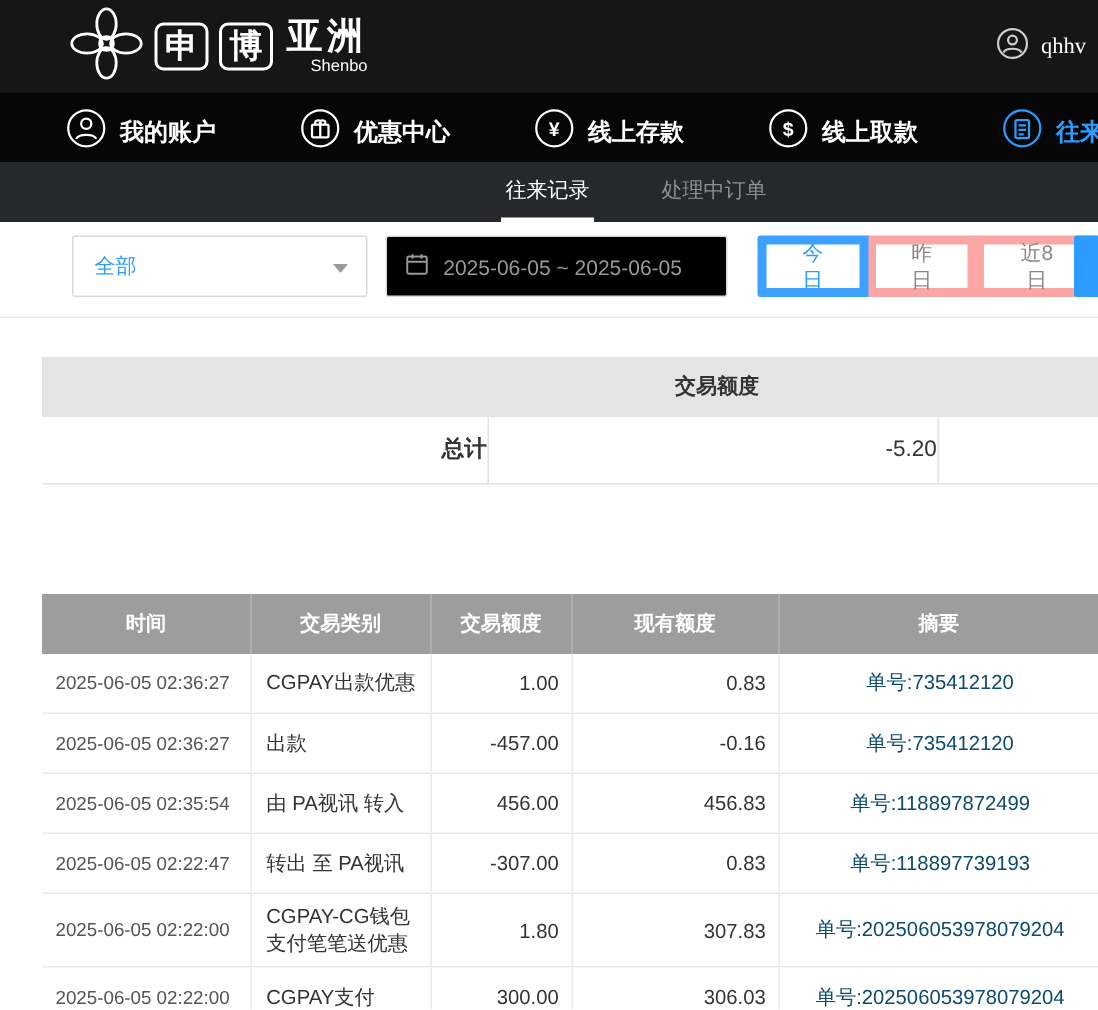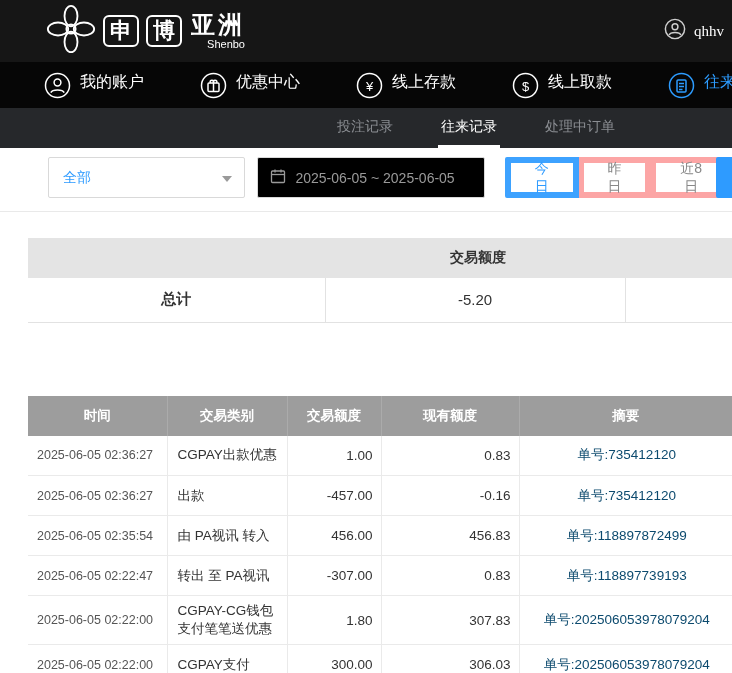--- a/index.html
+++ b/index.html
@@ -14,22 +14,22 @@
               font-weight:bold; padding:3px 5px; margin-left:7px; line-height:1; }
   .logo-right { margin-left:9px; color:#fff; }
   .logo-region { font-size:24px; font-weight:bold; letter-spacing:3px; line-height:1; }
   .logo-sub { font-size:11px; text-align:right; margin-top:1px; }
   .user-area { position:absolute; left:664px; display:flex; align-items:center; gap:8px;
                color:#fff; font-size:15px; white-space:nowrap;font-family:Liberation Serif, serif; }
 
   
   .main-nav { height:46px; background:#060606; display:flex; align-items:center;
               gap:56px; padding-left:44px; }
-  .nav-item { display:flex; align-items:flex-start; gap:9px; color:#fff; font-size:16px;
-              font-weight:normal; white-space:nowrap; flex:none; cursor:pointer; }
+  .nav-item { display:flex; align-items:flex-end; gap:9px; color:#fff; font-size:16px;
+              font-weight:bold; white-space:nowrap; flex:none; cursor:pointer; }
   .nav-item svg { width:27px; height:27px; display:block; }
   .nav-item.active { color:#2d9cff; }
 
   
   .subnav { height:40px; background:#26282b; display:flex; align-items:stretch;
             gap:42px; padding-left:334px; }
   .tab { display:flex; align-items:center; font-size:14px; color:#8b8e93;
          border-bottom:3px solid transparent; padding:0 3px; cursor:pointer;
          white-space:nowrap; }
   .tab.active { color:#fff; border-bottom-color:#fff; }
@@ -55,21 +55,21 @@
   .search-btn { position:absolute; left:688px; top:0; width:70px; height:41px;
                 background:#2e9bff; border:none; border-radius:2px; cursor:pointer; }
 
   .divider { margin-top:13px; border-top:1px solid #e9e9e9; }
 
   
   .summary-wrap { margin:26px 0 0 28px; }
   table.summary { border-collapse:collapse; width:900px; table-layout:fixed; }
   table.summary th { background:#e4e4e4; height:40px; font-size:14px; color:#333;
                      font-weight:bold; text-align:center; }
-  table.summary td { height:44px; text-align:center; font-size:15px; color:#333;
+  table.summary td { height:44px; text-align:right; font-size:15px; color:#333;
                      border-bottom:1px solid #e2e2e2; background:#fff; }
   table.summary td + td { border-left:1px solid #e2e2e2; }
   table.summary td.total-label { font-weight:bold; }
 
   
   .tx-wrap { margin:73px 0 0 28px; }
   table.tx { border-collapse:collapse; width:704px; table-layout:fixed; }
   table.tx th { background:#9d9d9d; color:#fff; height:40px; font-size:13.5px;
                 font-weight:bold; text-align:center; border-left:1px solid #ababab; }
   table.tx th:first-child { border-left:none; }
@@ -164,21 +164,20 @@
         <line x1="11" y1="11.5" x2="16" y2="11.5"></line>
         <line x1="11" y1="14.5" x2="16" y2="14.5"></line>
         <line x1="11" y1="17.5" x2="14.5" y2="17.5"></line>
       </svg>
     </span>
     <span>往来记录</span>
   </div>
 </nav>
 
 <div class="subnav">
-  <div class="tab">投注记录</div>
   <div class="tab active">往来记录</div>
   <div class="tab">处理中订单</div>
 </div>
 
 <div class="filter-row">
   <div class="type-select">
     <span>全部</span>
     <span class="caret"></span>
   </div>
   <div class="date-box">

